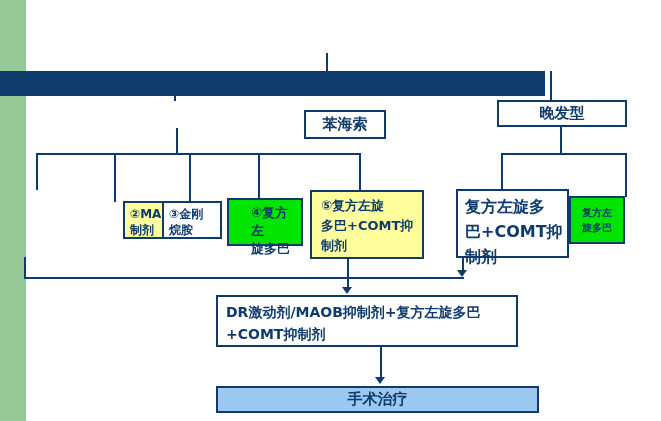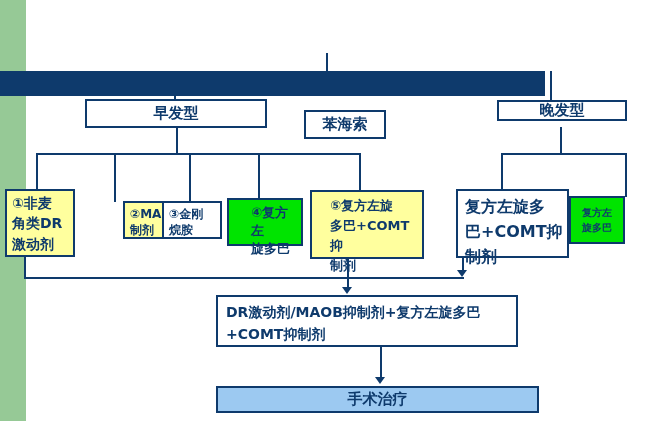--- a/index.html
+++ b/index.html
@@ -31,32 +31,32 @@
   .arr-left{position:absolute;width:0;height:0;
     border-top:5px solid transparent;border-bottom:5px solid transparent;
     border-right:8px solid var(--navy);}
 
   #sidebar{position:absolute;left:0;top:0;width:26px;height:421px;background:var(--sage);}
   #band{position:absolute;left:0;top:71px;width:545px;height:25px;background:var(--navy);}
 
   #title-box{left:199px;top:22px;width:265px;height:31px;font-size:17px;letter-spacing:1px;}
   #early-box{left:85px;top:99px;width:182px;height:29px;font-size:15px;}
   #benzhexol-box{left:260px;top:110px;width:82px;height:29px;font-size:15px;z-index:5;margin-left:44px;}
-  #late-box{left:497px;top:100px;width:130px;height:21px;font-size:15px;}
+  #late-box{left:497px;top:100px;width:130px;height:27px;font-size:15px;}
 
   #opt1{left:5px;top:189px;width:70px;height:68px;background:var(--yellow);
         font-size:14px;padding:2px 2px 0 5px;line-height:1.45;}
   #opt2{left:79px;top:201px;width:74px;height:38px;background:var(--yellow);
         font-size:12px;padding:3px 2px 0 5px;line-height:1.35;margin-left:44px;}
   #opt3{left:162px;top:201px;width:60px;height:38px;background:var(--white);
         font-size:12px;padding:3px 2px 0 5px;line-height:1.35;}
   #opt4{left:227px;top:198px;width:76px;height:48px;background:var(--green);
         font-size:13px;padding:4px 2px 0 22px;line-height:1.4;}
   #opt5{left:310px;top:190px;width:114px;height:69px;background:var(--yellow);
-        font-size:13px;padding:4px 2px 0 18px;line-height:1.55;}
+        font-size:13px;padding:4px 2px 0 9px;line-height:1.55;}
   #late-opt1{left:456px;top:189px;width:113px;height:69px;background:var(--white);
         font-size:16px;padding:4px 2px 16px 7px;line-height:1.55;}
   #late-opt2{left:569px;top:196px;width:56px;height:48px;background:var(--green);
         font-size:10px;line-height:1.5;}
   #combo-box{left:216px;top:295px;width:302px;height:52px;background:var(--white);
         font-size:14px;padding:4px 4px 0 8px;line-height:1.6;}
   #surgery-box{left:216px;top:386px;width:323px;height:27px;background:var(--lightblue);font-size:15px;}
 </style>
 </head>
 <body>
@@ -85,35 +85,29 @@
   <div class="ln" style="left:24px;top:257px;width:2px;height:22px;"></div>
   <div class="ln" style="left:24px;top:277px;width:440px;height:2px;"></div>
   <div class="ln" style="left:462px;top:258px;width:2px;height:13px;"></div>
   <div class="arr-down" style="left:457px;top:270px;"></div>
   <div class="ln" style="left:347px;top:259px;width:2px;height:29px;"></div>
   <div class="arr-down" style="left:342px;top:287px;"></div>
   <div class="ln" style="left:380px;top:347px;width:2px;height:31px;"></div>
   <div class="arr-down" style="left:375px;top:377px;"></div>
 
 
-  <div class="node center" id="early-box">
-    <span>早发型</span>
-  </div>
 
   <div class="node center" id="benzhexol-box">
     <span>苯海索</span>
   </div>
 
   <div class="node center" id="late-box">
     <span>晚发型</span>
   </div>
 
-  <div class="node" id="opt1">①非麦
-角类DR
-激动剂</div>
   <div class="node" id="opt2">②MAOB抑
 制剂</div>
   <div class="node" id="opt3">③金刚
 烷胺</div>
   <div class="node" id="opt4">④复方左
 旋多巴</div>
   <div class="node" id="opt5">⑤复方左旋
 多巴+COMT抑
 制剂</div>
 

